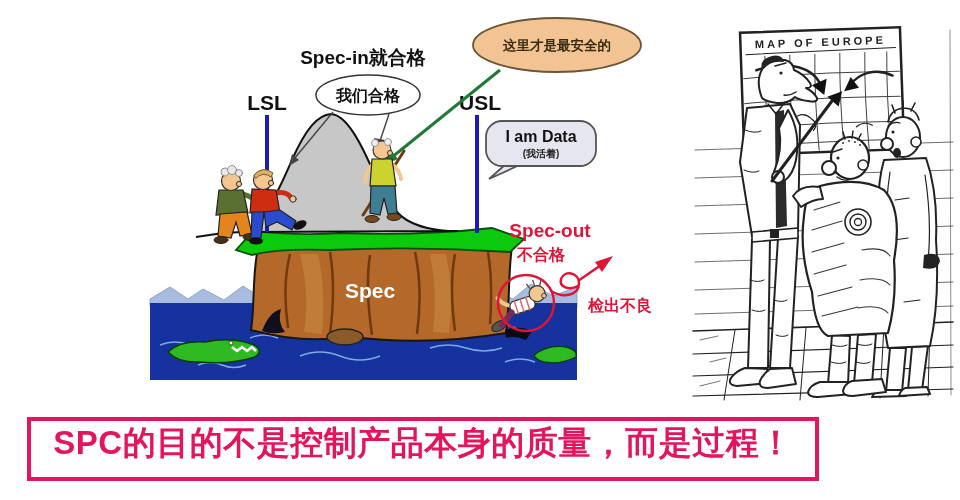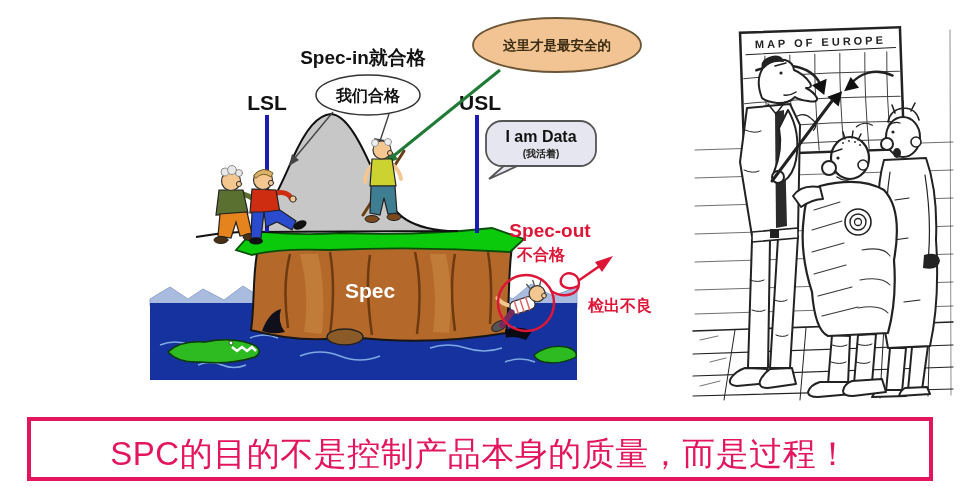--- a/index.html
+++ b/index.html
@@ -11,24 +11,24 @@
   *{margin:0;padding:0;box-sizing:border-box}
   html,body{width:960px;height:500px;background:#fff;overflow:hidden;
     font-family:"Liberation Sans","DejaVu Sans",sans-serif}
   .stage{position:relative;width:960px;height:500px;background:#fff}
   svg text{font-family:"Liberation Sans","DejaVu Sans",sans-serif}
   .blk{fill:#111;font-weight:bold}
   .red-note{fill:var(--annotation-red);font-weight:bold}
   .limit-line{stroke:var(--limit-line-blue);stroke-width:4}
   .ink{stroke:var(--ink);fill:none;stroke-linecap:round;stroke-linejoin:round}
   .ink-f{stroke:var(--ink);fill:#fff;stroke-linecap:round;stroke-linejoin:round}
-  .banner{position:absolute;left:27px;top:417px;width:906px;height:64px;
+  .banner{position:absolute;left:27px;top:417px;width:792px;height:64px;
     border:4px solid var(--banner-red);color:var(--banner-red);background:#fff;
-    display:flex;align-items:flex-end;justify-content:center;
-    font-size:33px;font-weight:normal;letter-spacing:.5px;white-space:nowrap}
+    display:flex;align-items:flex-start;justify-content:center;
+    font-size:33px;font-weight:bold;letter-spacing:.5px;white-space:nowrap}
 </style>
 </head>
 <body>
 
 <div class="stage">
 
 <svg width="960" height="410" viewBox="0 0 960 410">
 
   <g>
     <path d="M150,306 L150,299 L170,287 L188,299 L203,289 L224,300 L243,286 L265,300 L287,291 L305,303 L318,308 Z" fill="#a9bcdf" stroke="#8fa6cf" stroke-width="1"></path>

